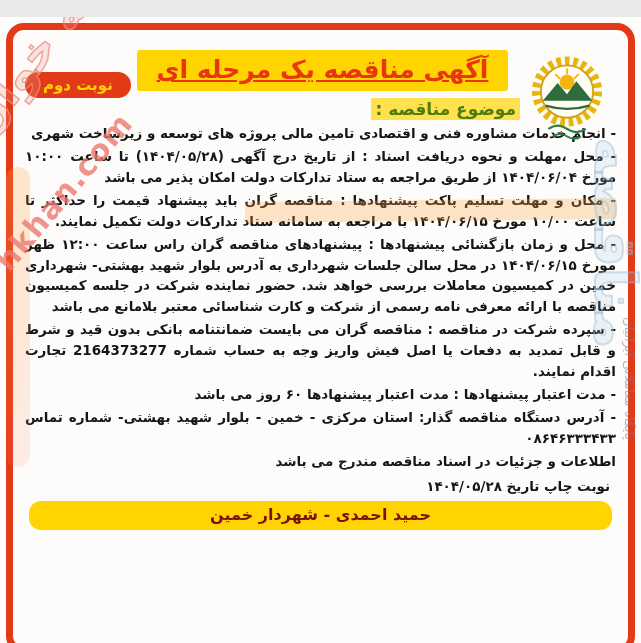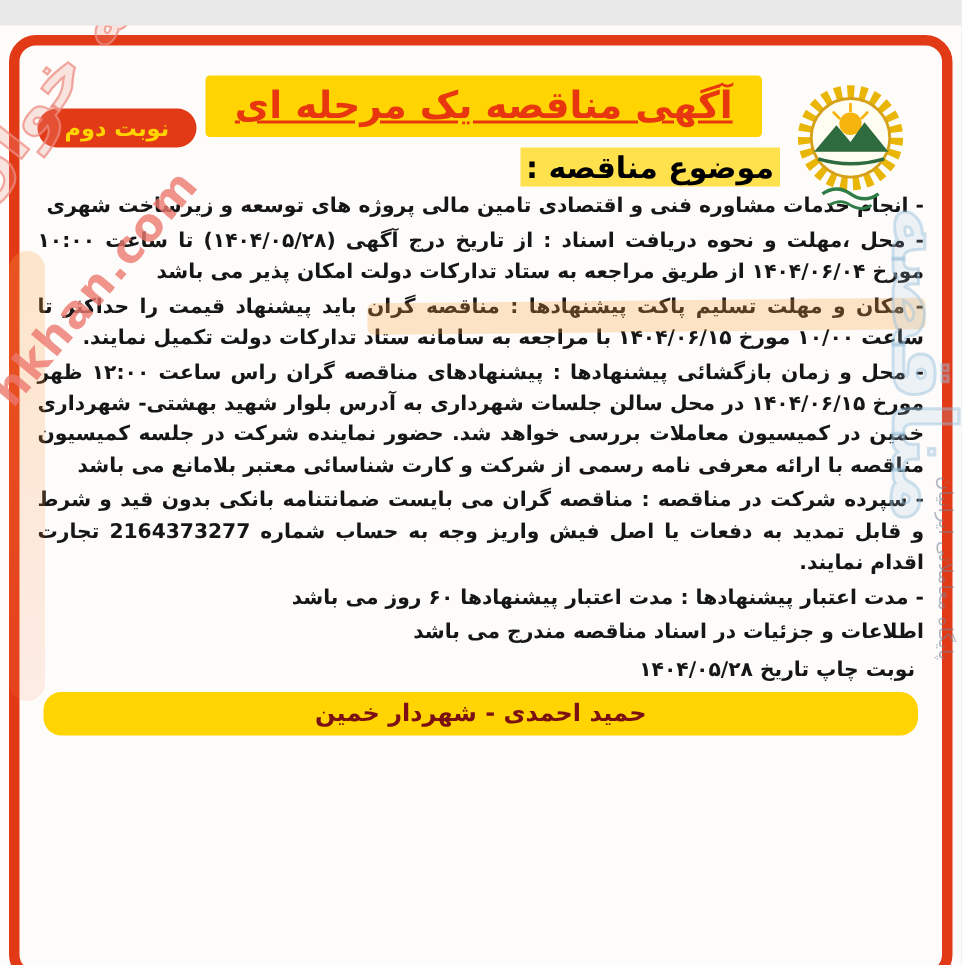--- a/index.html
+++ b/index.html
@@ -49,23 +49,23 @@
     font-size: 25px;
     font-weight: 700;
     text-align: center;
     padding: 5px 8px 7px;
     border-radius: 3px;
     text-decoration: underline;
   }
 
   .subject {
     margin: 8px 96px 4px 0;
-    font-size: 20px;
-    font-weight: 700;
-    color: #000000;
+    font-size: 17px;
+    font-weight: 700;
+    color: #4d7c0f;
   }
   .subject .hl {
     background: #ffe04d;
     padding: 1px 4px;
   }
 
   
   .body { margin-top: 2px; }
   .body p {
     font-size: 13.5px;
@@ -173,20 +173,21 @@
       <span class="hl">موضوع مناقصه :</span>
     </div>
 
     <div class="body">
       <p>- انجام خدمات مشاوره فنی و اقتصادی  تامین مالی پروژه های توسعه و زیرساخت شهری</p>
       <p>- محل ،مهلت و نحوه دریافت اسناد : از تاریخ درج آگهی (۱۴۰۴/۰۵/۲۸) تا ساعت ۱۰:۰۰ مورخ ۱۴۰۴/۰۶/۰۴ از طریق مراجعه به ستاد تدارکات دولت امکان پذیر می باشد</p>
       <p>- مکان و مهلت تسلیم پاکت پیشنهادها : مناقصه گران باید پیشنهاد قیمت را حداکثر تا ساعت ۱۰/۰۰ مورخ ۱۴۰۴/۰۶/۱۵ با مراجعه به سامانه ستاد تدارکات دولت تکمیل نمایند.</p>
       <p>- محل و زمان بازگشائی پیشنهادها : پیشنهادهای مناقصه گران راس ساعت ۱۲:۰۰ ظهر مورخ ۱۴۰۴/۰۶/۱۵ در محل سالن جلسات شهرداری به آدرس بلوار شهید بهشتی- شهرداری خمین در کمیسیون معاملات بررسی خواهد شد. حضور نماینده شرکت در جلسه کمیسیون مناقصه با ارائه معرفی نامه رسمی از شرکت و کارت شناسائی معتبر بلامانع می باشد</p>
       <p>- سپرده شرکت در مناقصه : مناقصه گران می بایست ضمانتنامه بانکی بدون قید و شرط و قابل تمدید به دفعات یا اصل فیش واریز وجه به حساب شماره 2164373277 تجارت اقدام نمایند.</p>
       <p>- مدت اعتبار پیشنهادها : مدت اعتبار پیشنهادها ۶۰ روز می باشد</p>
+      <p>- آدرس دستگاه مناقصه گذار: استان مرکزی - خمین -  بلوار شهید بهشتی- شماره تماس ۰۸۶۴۶۳۳۳۴۳۳</p>
       <p>اطلاعات و جزئیات در اسناد مناقصه مندرج می باشد</p>
     </div>
 
     <div class="dates">
       <span>نوبت چاپ تاریخ ۱۴۰۴/۰۵/۲۸</span>
     </div>
 
     <div class="signature">حمید احمدی - شهردار خمین</div>
   </div>
 

